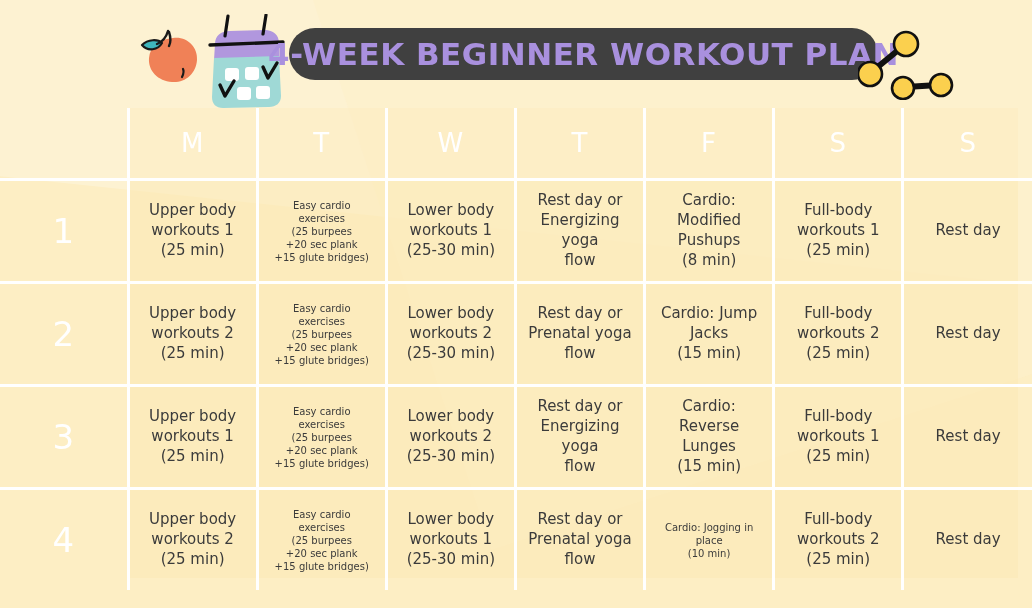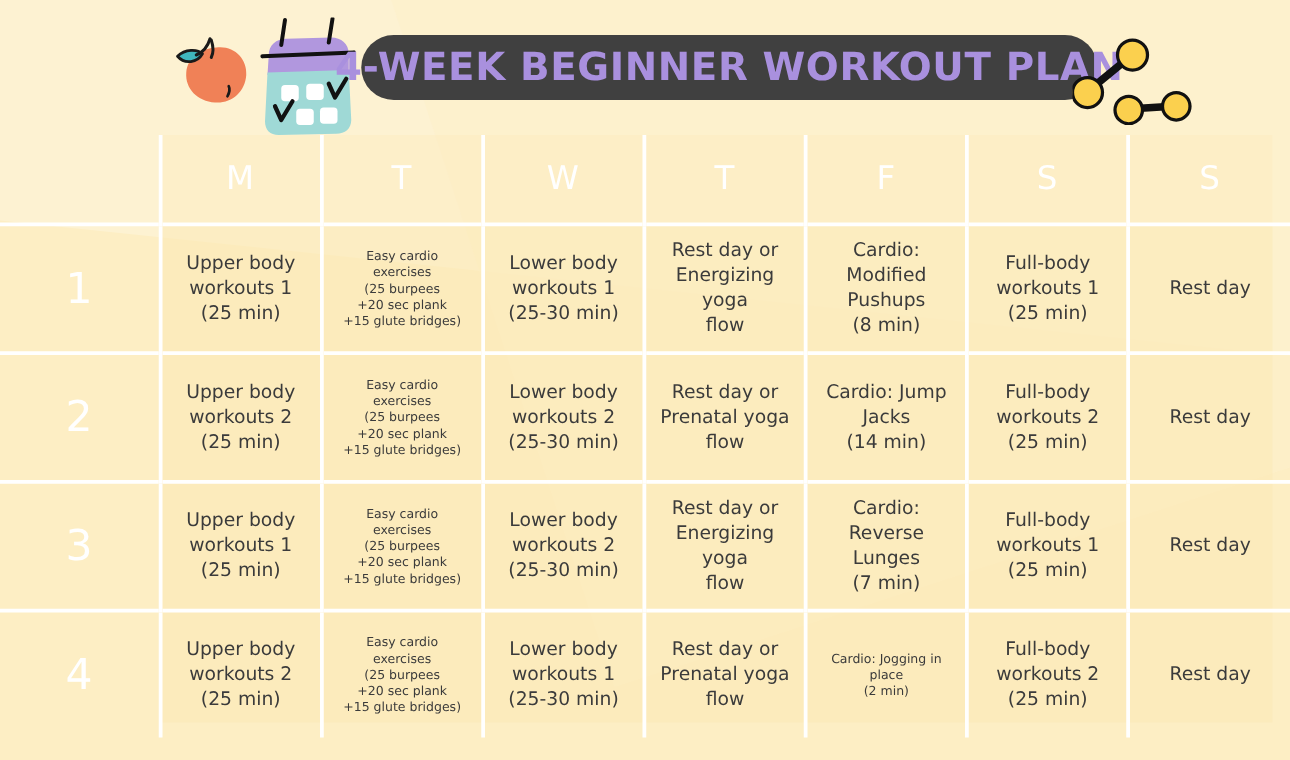--- a/index.html
+++ b/index.html
@@ -321,21 +321,21 @@
 (25-30 min)</span>
             </td>
           <td class="day">
               <span class="cell-txt">Rest day or
 Prenatal yoga
 flow</span>
             </td>
           <td class="day">
               <span class="cell-txt">Cardio: Jump
 Jacks
-(14 min)</span>
+(15 min)</span>
             </td>
           <td class="day">
               <span class="cell-txt">Full-body
 workouts 2
 (25 min)</span>
             </td>
           <td class="day">
               <span class="cell-txt">Rest day</span>
             </td>
         </tr>
@@ -359,21 +359,21 @@
 (25-30 min)</span>
             </td>
           <td class="day">
               <span class="cell-txt">Rest day or
 Energizing yoga
 flow</span>
             </td>
           <td class="day">
               <span class="cell-txt">Cardio: Reverse
 Lunges
-(7 min)</span>
+(15 min)</span>
             </td>
           <td class="day">
               <span class="cell-txt">Full-body
 workouts 1
 (25 min)</span>
             </td>
           <td class="day">
               <span class="cell-txt">Rest day</span>
             </td>
         </tr>
@@ -397,21 +397,21 @@
 (25-30 min)</span>
             </td>
           <td class="day">
               <span class="cell-txt">Rest day or
 Prenatal  yoga
 flow</span>
             </td>
           <td class="day tiny">
               <span class="cell-txt">Cardio: Jogging in
 place
-(2 min)</span>
+(10 min)</span>
             </td>
           <td class="day">
               <span class="cell-txt">Full-body
 workouts 2
 (25 min)</span>
             </td>
           <td class="day">
               <span class="cell-txt">Rest day</span>
             </td>
         </tr>

